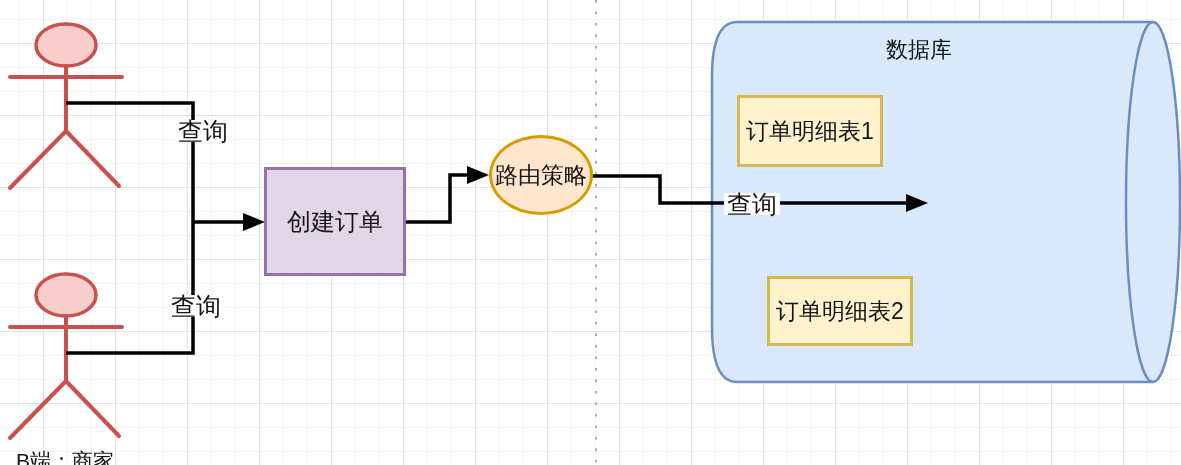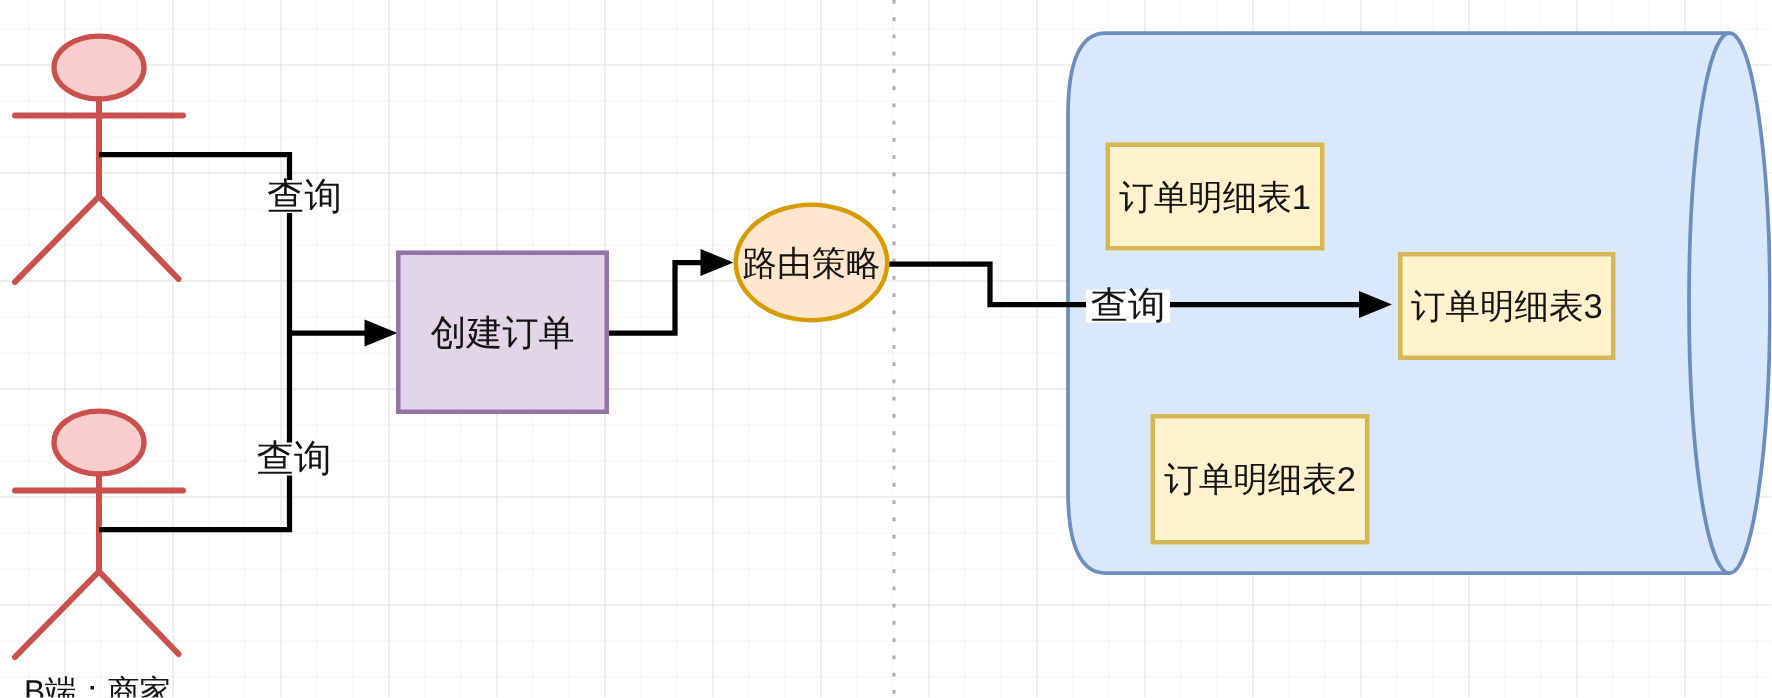--- a/index.html
+++ b/index.html
@@ -86,26 +86,26 @@
     <g>
       <path class="conn" d="M592 176 H660 V203 H910" stroke="#000000"></path>
       <polygon points="928,203 906,194 906,212" fill="#000000"></polygon>
     </g>
   </svg>
 
   <div class="node node-purple" style="left:264px;top:167px;width:142px;height:109px;">创建订单</div>
 
   <div class="node node-ellipse" style="left:489px;top:135px;width:104px;height:80px;">路由策略</div>
 
+  <div class="db-title" style="left:849px;top:35px;width:140px;">数据库</div>
 
   <div class="node node-yellow" style="left:737px;top:95px;width:146px;height:72px;">订单明细表1</div>
 
-  <div class="node node-yellow" style="left:767px;top:276px;width:146px;height:87px;">订单明细表2</div>
+  <div class="node node-yellow" style="left:767px;top:276px;width:146px;height:70px;">订单明细表2</div>
 
-  <div class="node node-yellow" style="left:932px;top:168px;width:145px;height:72px;">订单明细表3</div>
 
 
   <div class="actor-label" style="left:16px;top:447px;">B端：商家</div>
 
   <div class="edge-label" style="left:203px;top:131px;">查询</div>
 
   <div class="edge-label" style="left:196px;top:306px;">查询</div>
 
   <div class="edge-label" style="left:752px;top:204px;">查询</div>
 

